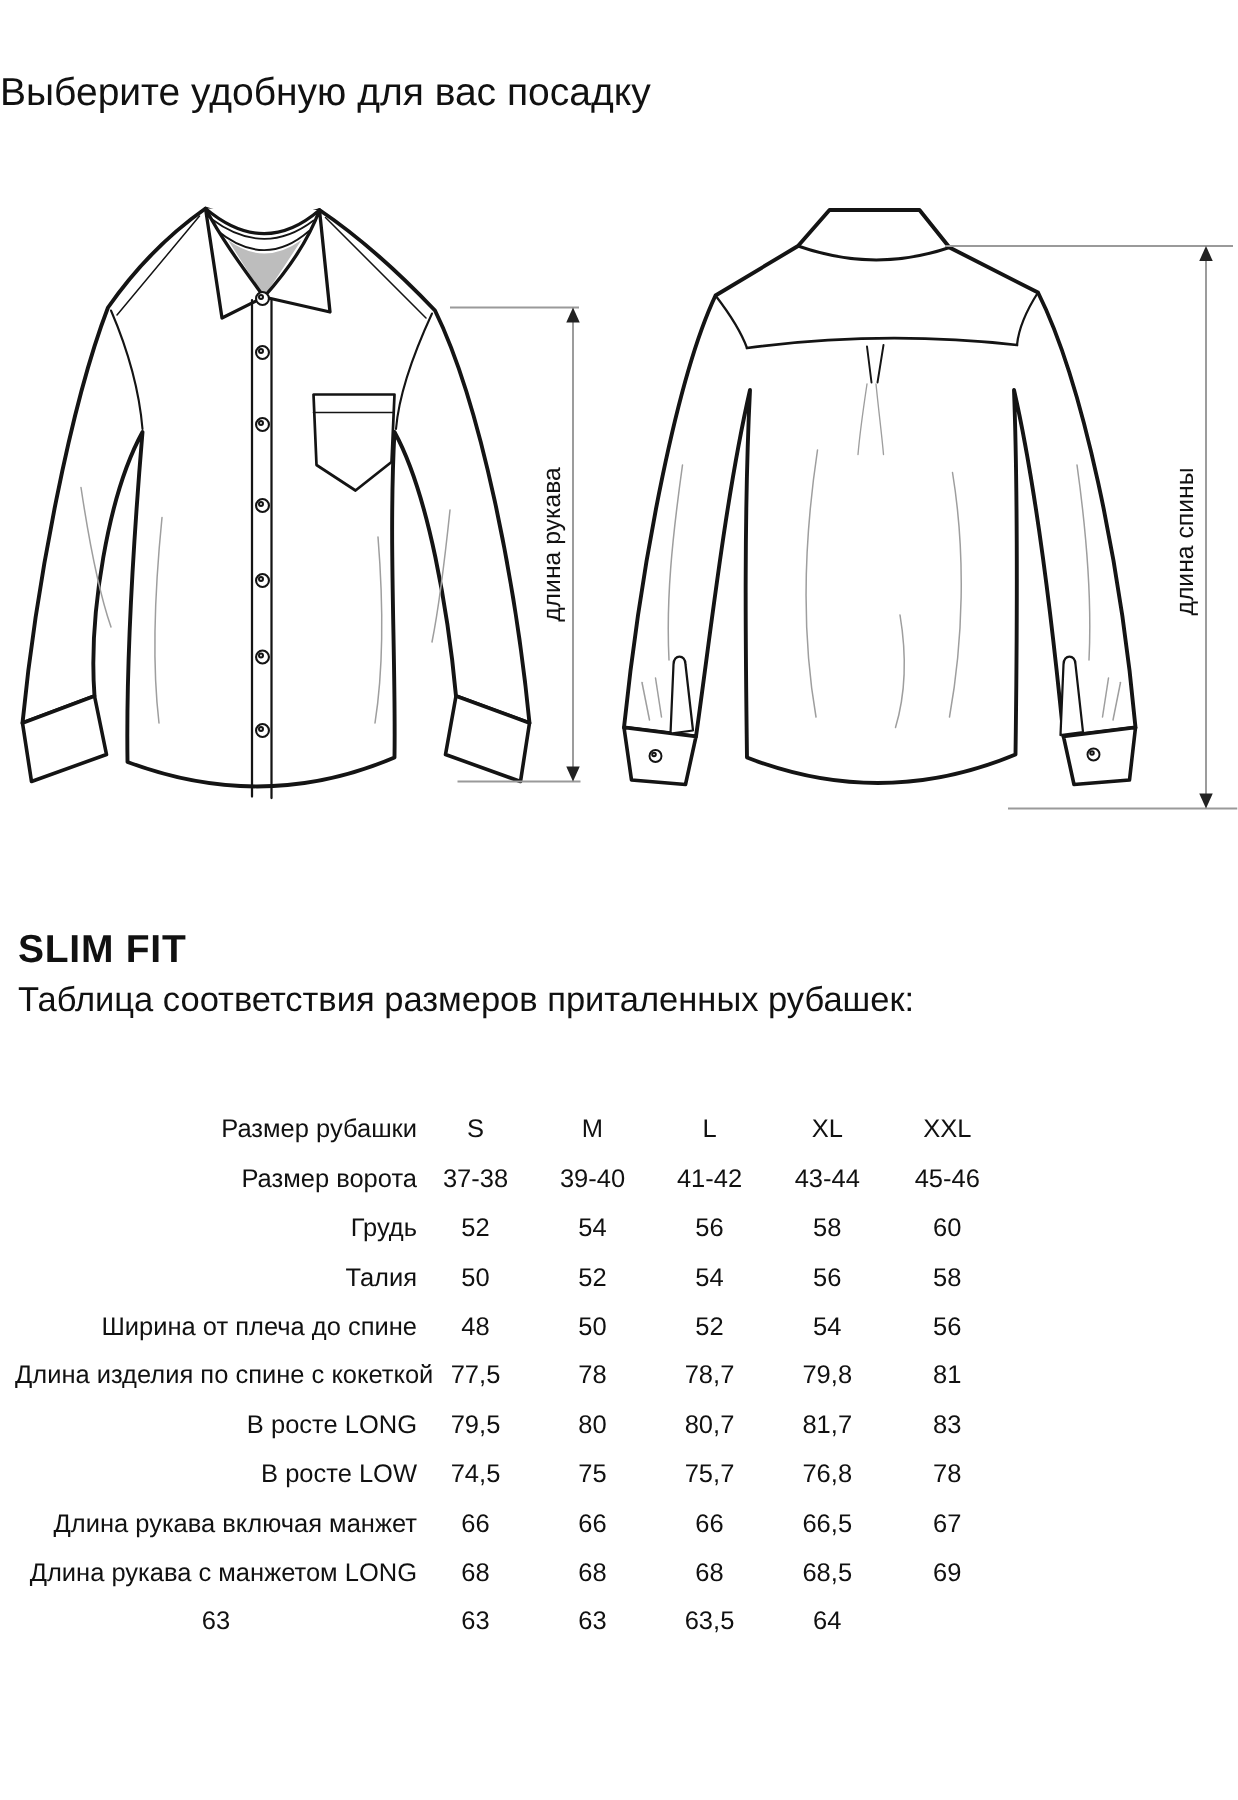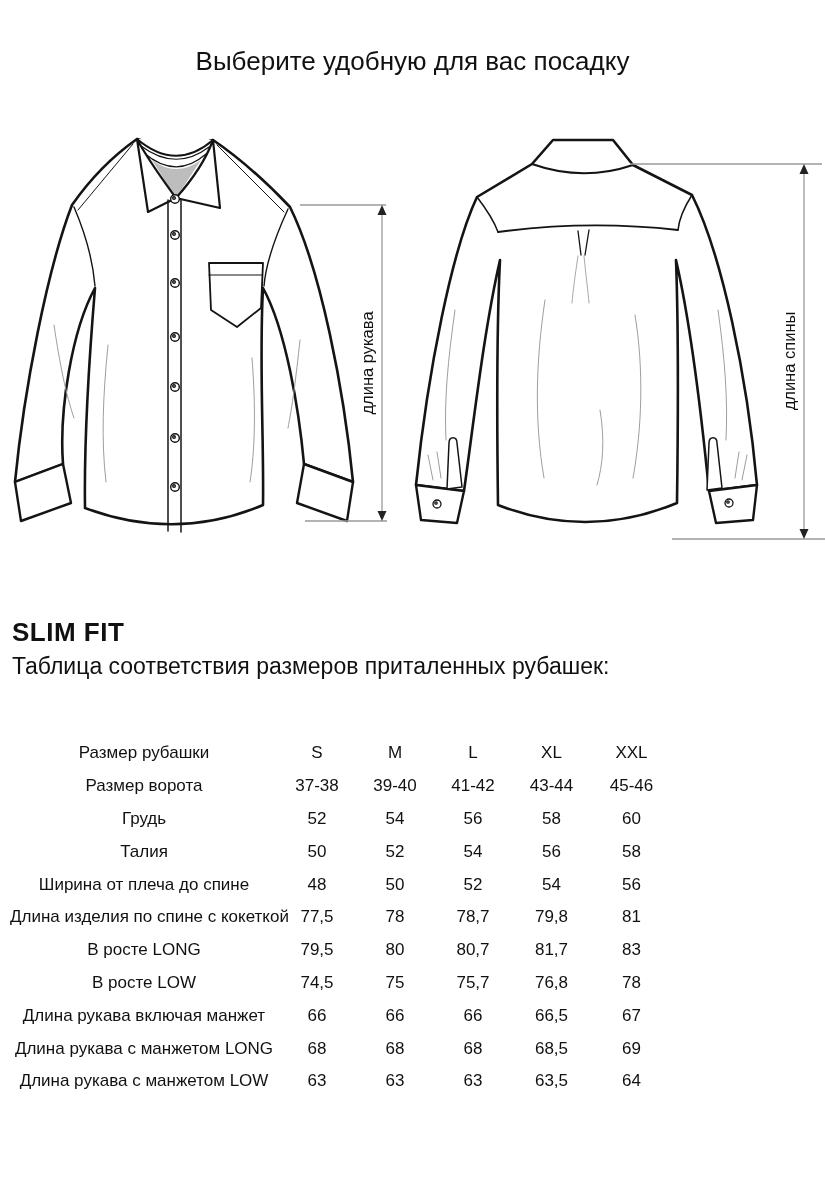--- a/index.html
+++ b/index.html
@@ -2,41 +2,41 @@
 <html><head>
 <meta charset="utf-8">
 <style>
   html,body{margin:0;padding:0;}
   body{
     width:825px;height:1200px;position:relative;background:#ffffff;
     font-family:"Liberation Sans","DejaVu Sans",sans-serif;color:#000;
     overflow:hidden;
   }
   .title{
-    position:absolute;top:46px;left:0;width:825px;text-align:center;
+    position:absolute;top:46px;left:0;width:825px;text-align:left;
     font-size:26px;line-height:30px;color:#111;
   }
   .diagram-svg{position:absolute;top:110px;left:0;}
   .fit-heading{
     position:absolute;top:617px;left:12px;font-size:26px;font-weight:bold;
     letter-spacing:0.5px;color:#111;
   }
   .table-subtitle{
     position:absolute;top:653px;left:12px;font-size:23px;color:#111;
   }
   .size-table{
     position:absolute;top:737px;left:10px;width:670px;
     font-size:17px;color:#111;
   }
   .trow{
     display:grid;
     grid-template-columns:268px 78px 78px 78px 79px 81px;
     height:32.8px;align-items:center;
   }
-  .tlabel{white-space:nowrap;overflow:visible;text-align:center;}
+  .tlabel{white-space:nowrap;overflow:visible;text-align:right;}
   .tval{text-align:center;white-space:nowrap;}
   svg text{font-family:"Liberation Sans","DejaVu Sans",sans-serif;}
 </style>
 </head>
 <body>
 
 <div class="title">Выберите удобную для вас посадку</div>
 
 <svg class="diagram-svg" width="825" height="480" viewBox="0 0 825 480">
 
@@ -281,20 +281,19 @@
     </div>
     <div class="trow">
       <div class="tlabel">Длина рукава с манжетом LONG</div>
       <div class="tval">68</div>
       <div class="tval">68</div>
       <div class="tval">68</div>
       <div class="tval">68,5</div>
       <div class="tval">69</div>
     </div>
     <div class="trow">
-      <div class="tlabel">Длина рукава с манжетом LOW</div>
       <div class="tval">63</div>
       <div class="tval">63</div>
       <div class="tval">63</div>
       <div class="tval">63,5</div>
       <div class="tval">64</div>
     </div>
   </div>
 
 </body></html>

